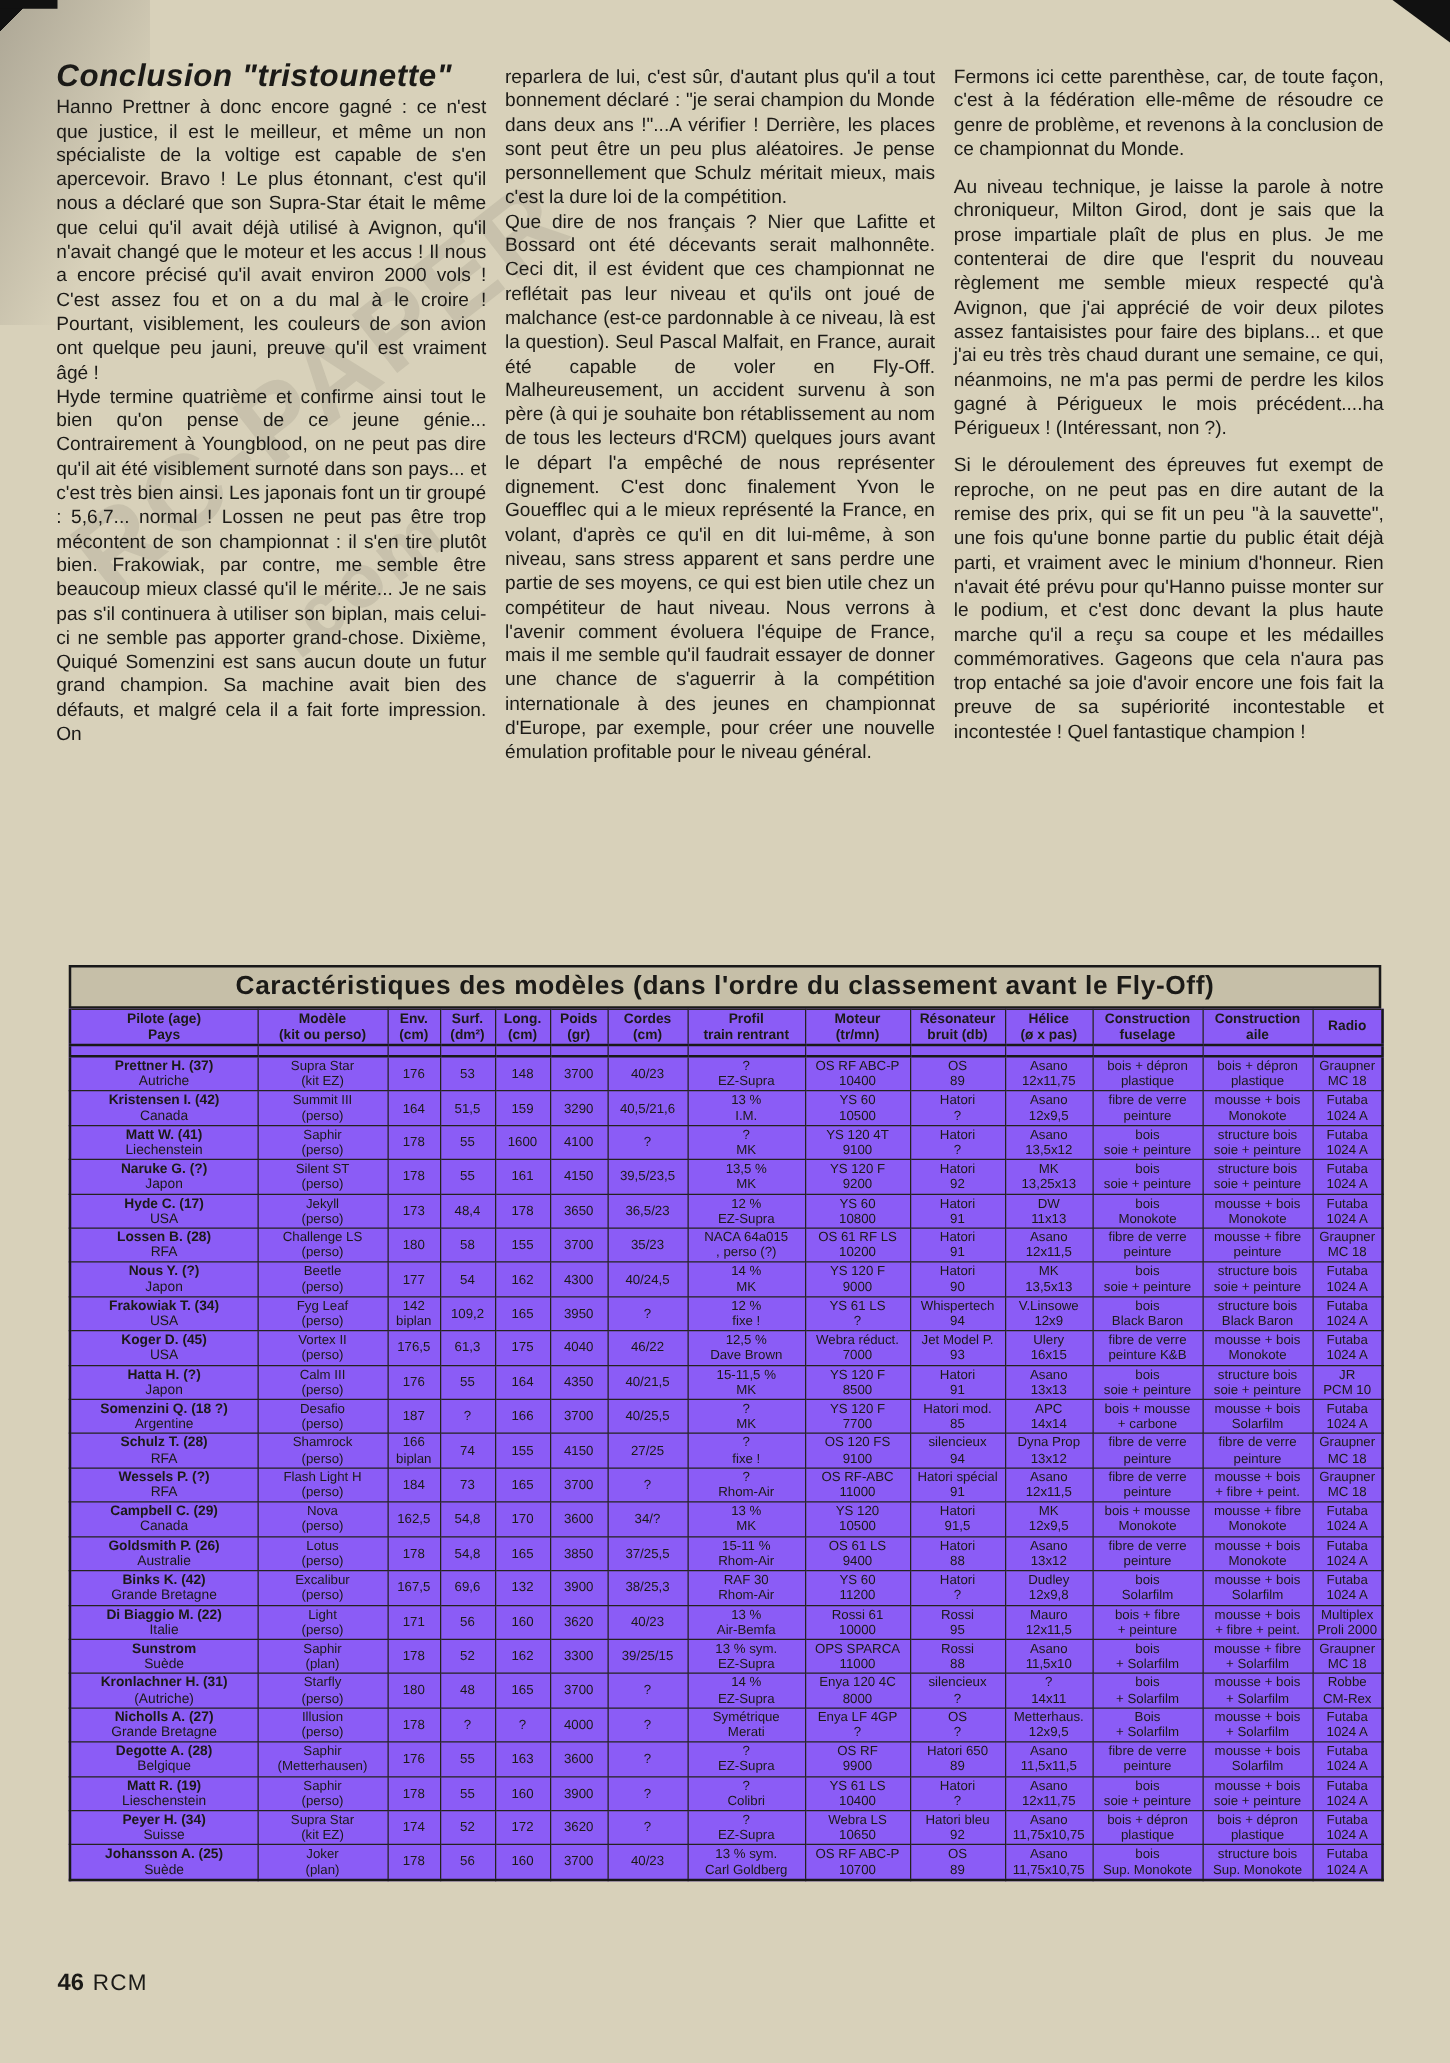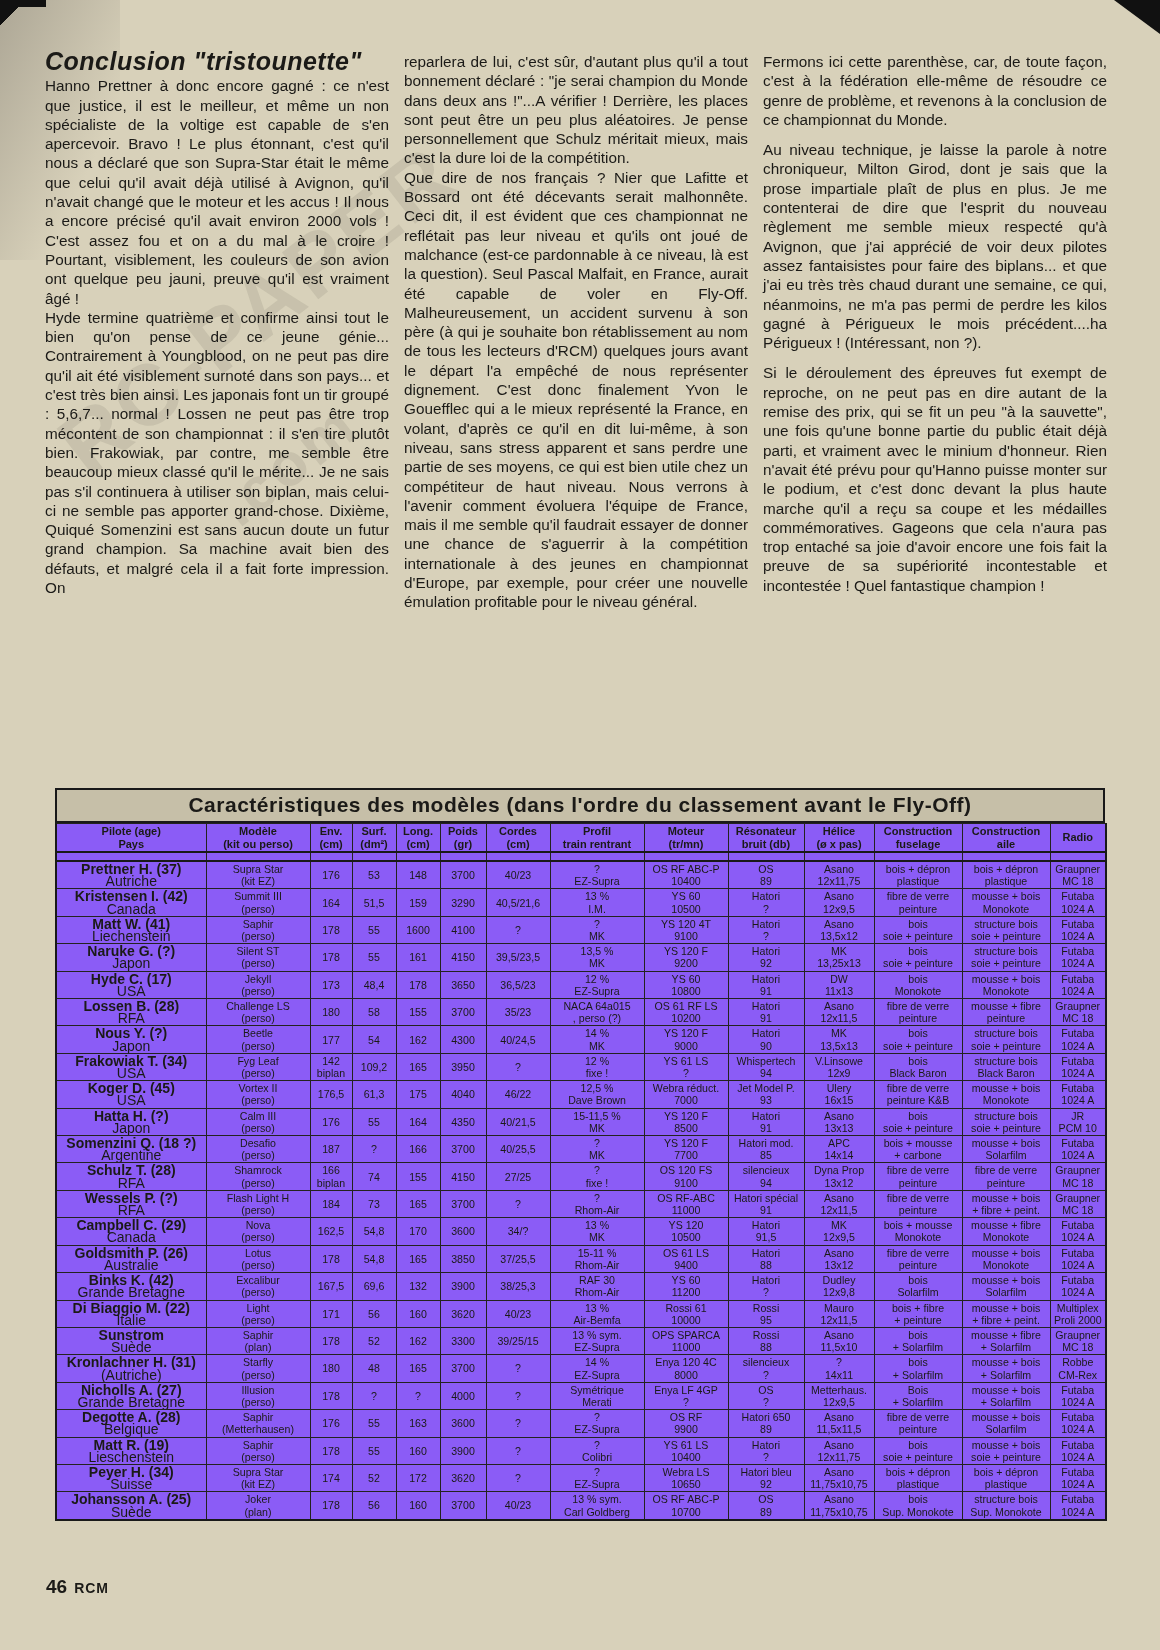--- a/index.html
+++ b/index.html
@@ -37,43 +37,43 @@
   }
   .col{width:344px;font-size:15.3px;line-height:19.3px;text-align:justify;}
   .col p{margin:0;}
   .col3 p{margin:0 0 11px 0;}
   .article-title{
     font-size:25px;font-weight:bold;font-style:italic;
     letter-spacing:0.5px;margin:0 0 5px 0;text-align:left;
   }
 
   
-  .table-wrap{position:absolute;top:772px;left:55px;width:1050px;margin-top:16px;}
+  .table-wrap{position:absolute;top:772px;left:55px;width:1050px;}
   .tbl-title{
     border:2px solid #191919;
     background:#c6bfa8;
     font-size:21px;font-weight:bold;
     text-align:center;padding:3px 0 4px 0;
     letter-spacing:0.5px;
   }
   table{border-collapse:collapse;width:1050px;table-layout:fixed;
     border:2px solid #191919;border-top:none;background:#8b5cf6;}
   th,td{border:1px solid #24231f;padding:1px 2px;vertical-align:middle;
     text-align:center;overflow:hidden;}
   th{font-size:11px;line-height:12.5px;font-weight:bold;border-bottom:2px solid #191919;}
   td{font-size:10.6px;line-height:12.2px;}
   tr.spacer td{height:7px;border-bottom:2px solid #191919;padding:0;}
   td div,th div{white-space:nowrap;}
   td .b{font-weight:bold;}
-  td:first-child{font-size:14px;}
+  td:first-child{font-size:11px;}
 
   
   .footer{position:absolute;left:46px;top:1576px;display:flex;align-items:baseline;gap:7px;}
   .footer .num{font-size:19px;font-weight:bold;}
-  .footer .brand{font-size:14px;font-weight:700;letter-spacing:1px;}
+  .footer .brand{font-size:18px;font-weight:400;letter-spacing:1px;}
 </style>
 </head>
 <body>
 
 <div class="shade"></div>
 <div class="corner-tl"></div>
 <div class="corner-tr"></div>
 <div class="watermark wm1">RC-PAPER</div>
 <div class="watermark wm2">.com</div>
 

